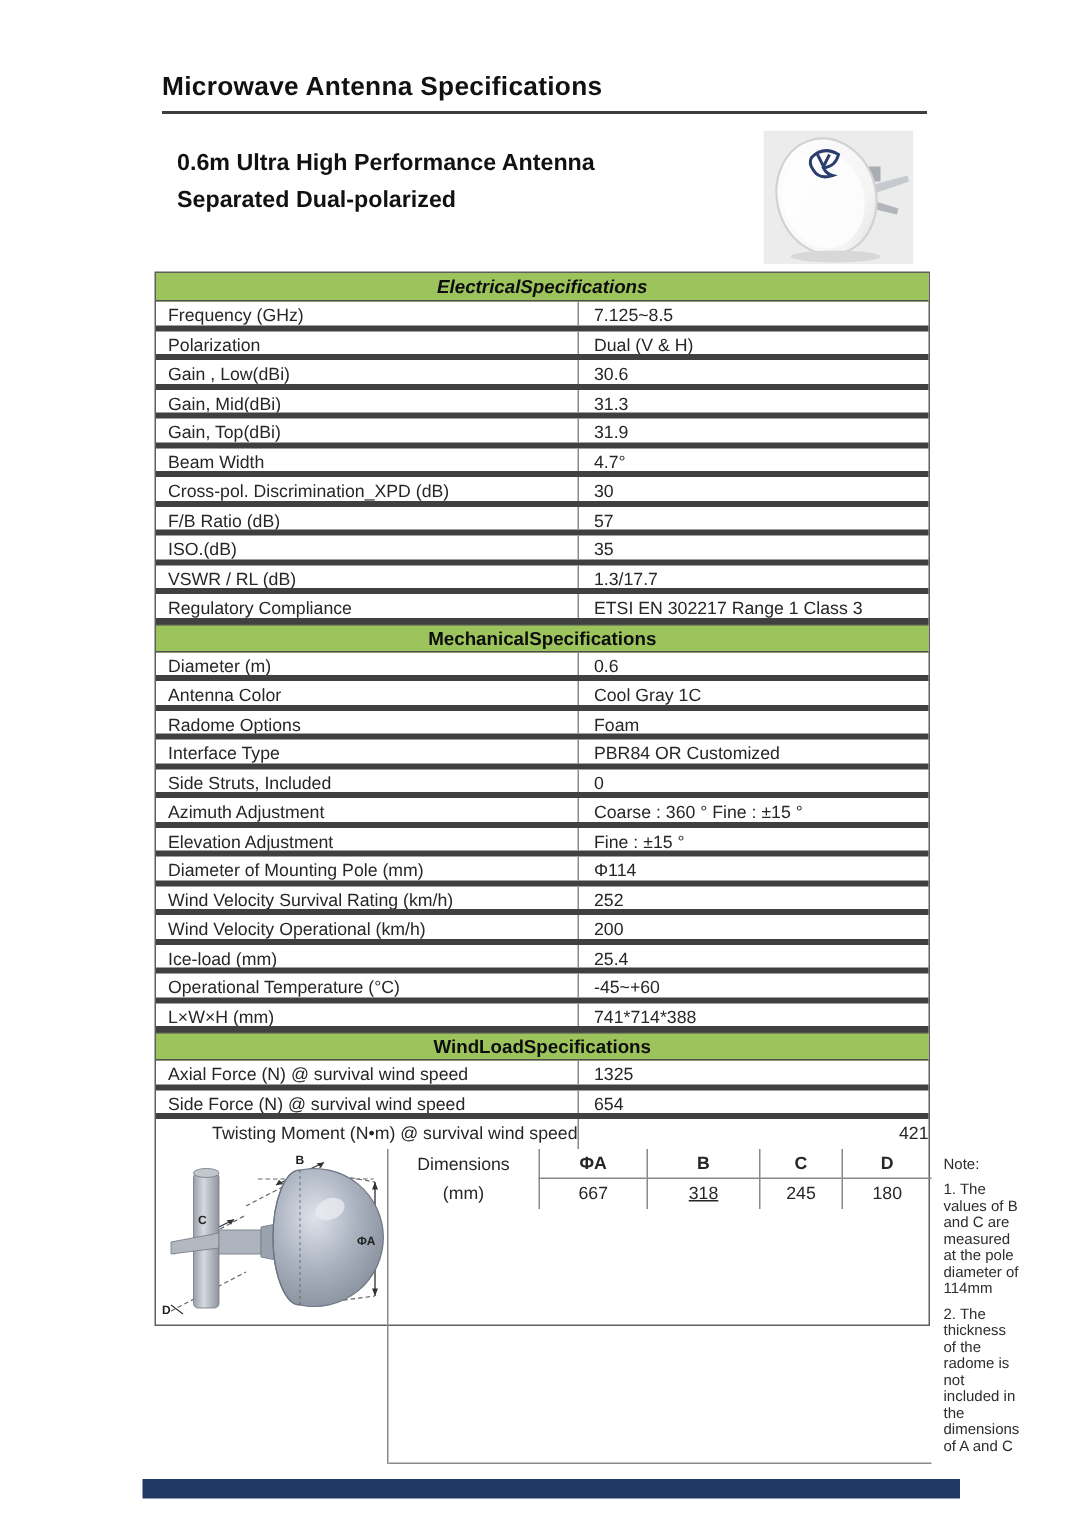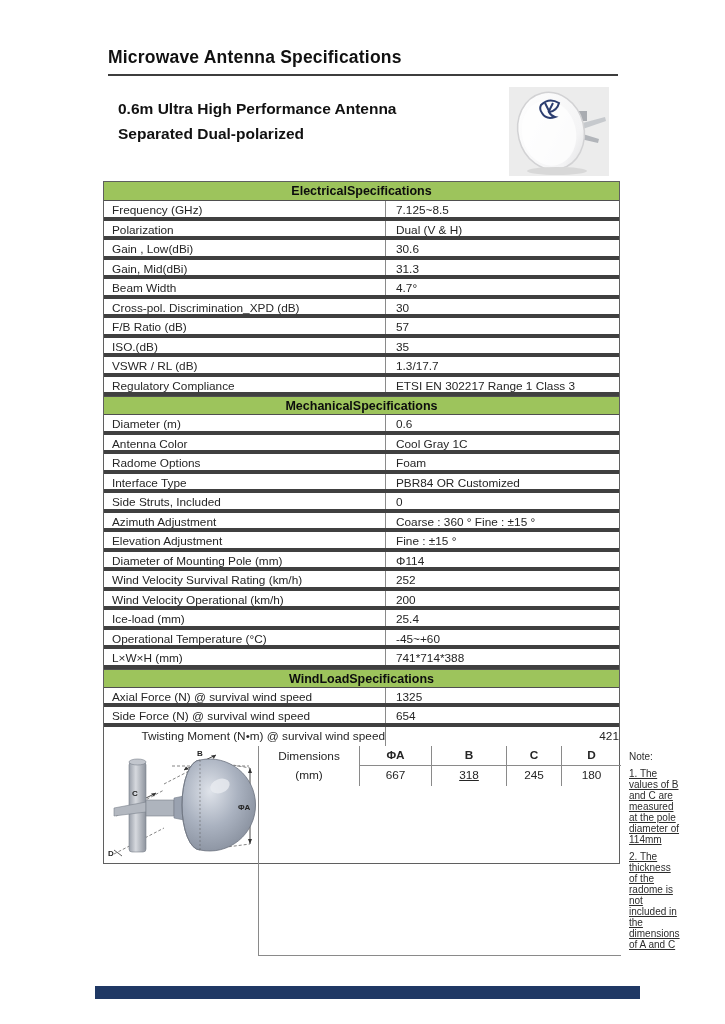--- a/index.html
+++ b/index.html
@@ -55,21 +55,21 @@
     background: #9dc45c;
     border-top: 1px solid #4f4f4f;
     border-bottom: 1px solid #4f4f4f;
     text-align: center;
     font-weight: bold;
     font-size: 12.5px;
     color: #0d0d0d;
     line-height: 18px;
     word-spacing: -0.28em;
   }
-  .sec-header:first-child { border-top: none; }
+  .sec-header:first-child { border-top: none; font-style: italic; }
   .spec-row {
     display: flex;
     height: 19.5px;
     border-bottom: 4px solid #404040;
     font-size: 11.8px;
     line-height: 18.5px;
   }
   .spec-row:last-child { border-bottom: none; text-align: right; }
   .spec-label {
     width: 282px;
@@ -116,21 +116,21 @@
     line-height: 19px;
   }
   .dim-cell.hdr { font-weight: bold; border-bottom: 1px solid #8a8a8a; }
   .note-area {
     flex: 1;
     padding: 5px 8px 0 8px;
     font-size: 10px;
     color: #2d2d2d;
   }
   .note-title { margin-bottom: 6px; }
-  .note-item { margin-bottom: 6px; text-decoration: underline; }
+  .note-item { margin-bottom: 6px; }
 
   .footer-bar {
     position: absolute;
     left: 95px; top: 986px;
     width: 545px; height: 13px;
     background: #1f3864;
   }
 </style>
 </head>
 <body>
@@ -182,20 +182,24 @@
         <div class="spec-label">Polarization</div>
         <div class="spec-value">Dual (V &amp; H)</div>
       </div>
       <div class="spec-row">
         <div class="spec-label">Gain , Low(dBi)</div>
         <div class="spec-value">30.6</div>
       </div>
       <div class="spec-row">
         <div class="spec-label">Gain, Mid(dBi)</div>
         <div class="spec-value">31.3</div>
+      </div>
+      <div class="spec-row">
+        <div class="spec-label">Gain, Top(dBi)</div>
+        <div class="spec-value">31.9</div>
       </div>
       <div class="spec-row">
         <div class="spec-label">Beam Width</div>
         <div class="spec-value">4.7°</div>
       </div>
       <div class="spec-row">
         <div class="spec-label">Cross-pol. Discrimination_XPD (dB)</div>
         <div class="spec-value">30</div>
       </div>
       <div class="spec-row">

